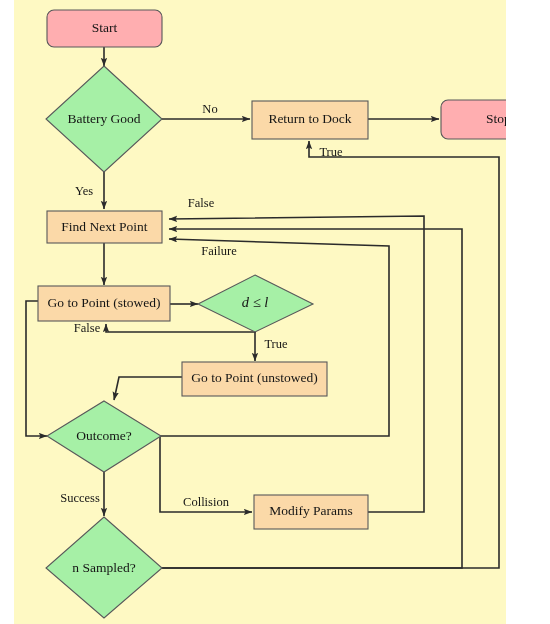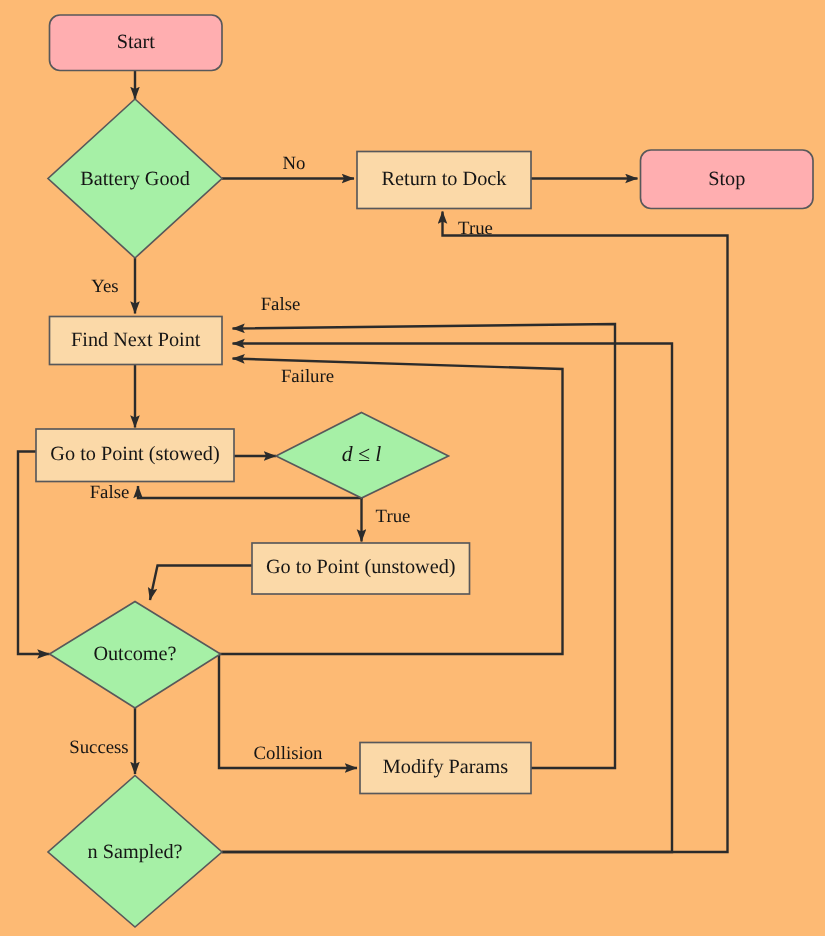--- a/index.html
+++ b/index.html
@@ -5,24 +5,25 @@
   html, body {
     margin: 0;
     padding: 0;
     background: #ffffff;
   }
   body {
     font-family: "Liberation Serif", "DejaVu Serif", serif;
   }
   #flowchart-root {
     position: relative;
-    width: 550px;
+    width: 492px;
     height: 624px;
-    background: #fdba74;
+    background: #fef9c3;
     overflow: hidden;
+    margin-left: 14px;
   }
   svg#flow-svg {
     position: absolute;
     left: 0;
     top: 0;
     width: 550px;
     height: 624px;
   }
   .edge-line {
     fill: none;

